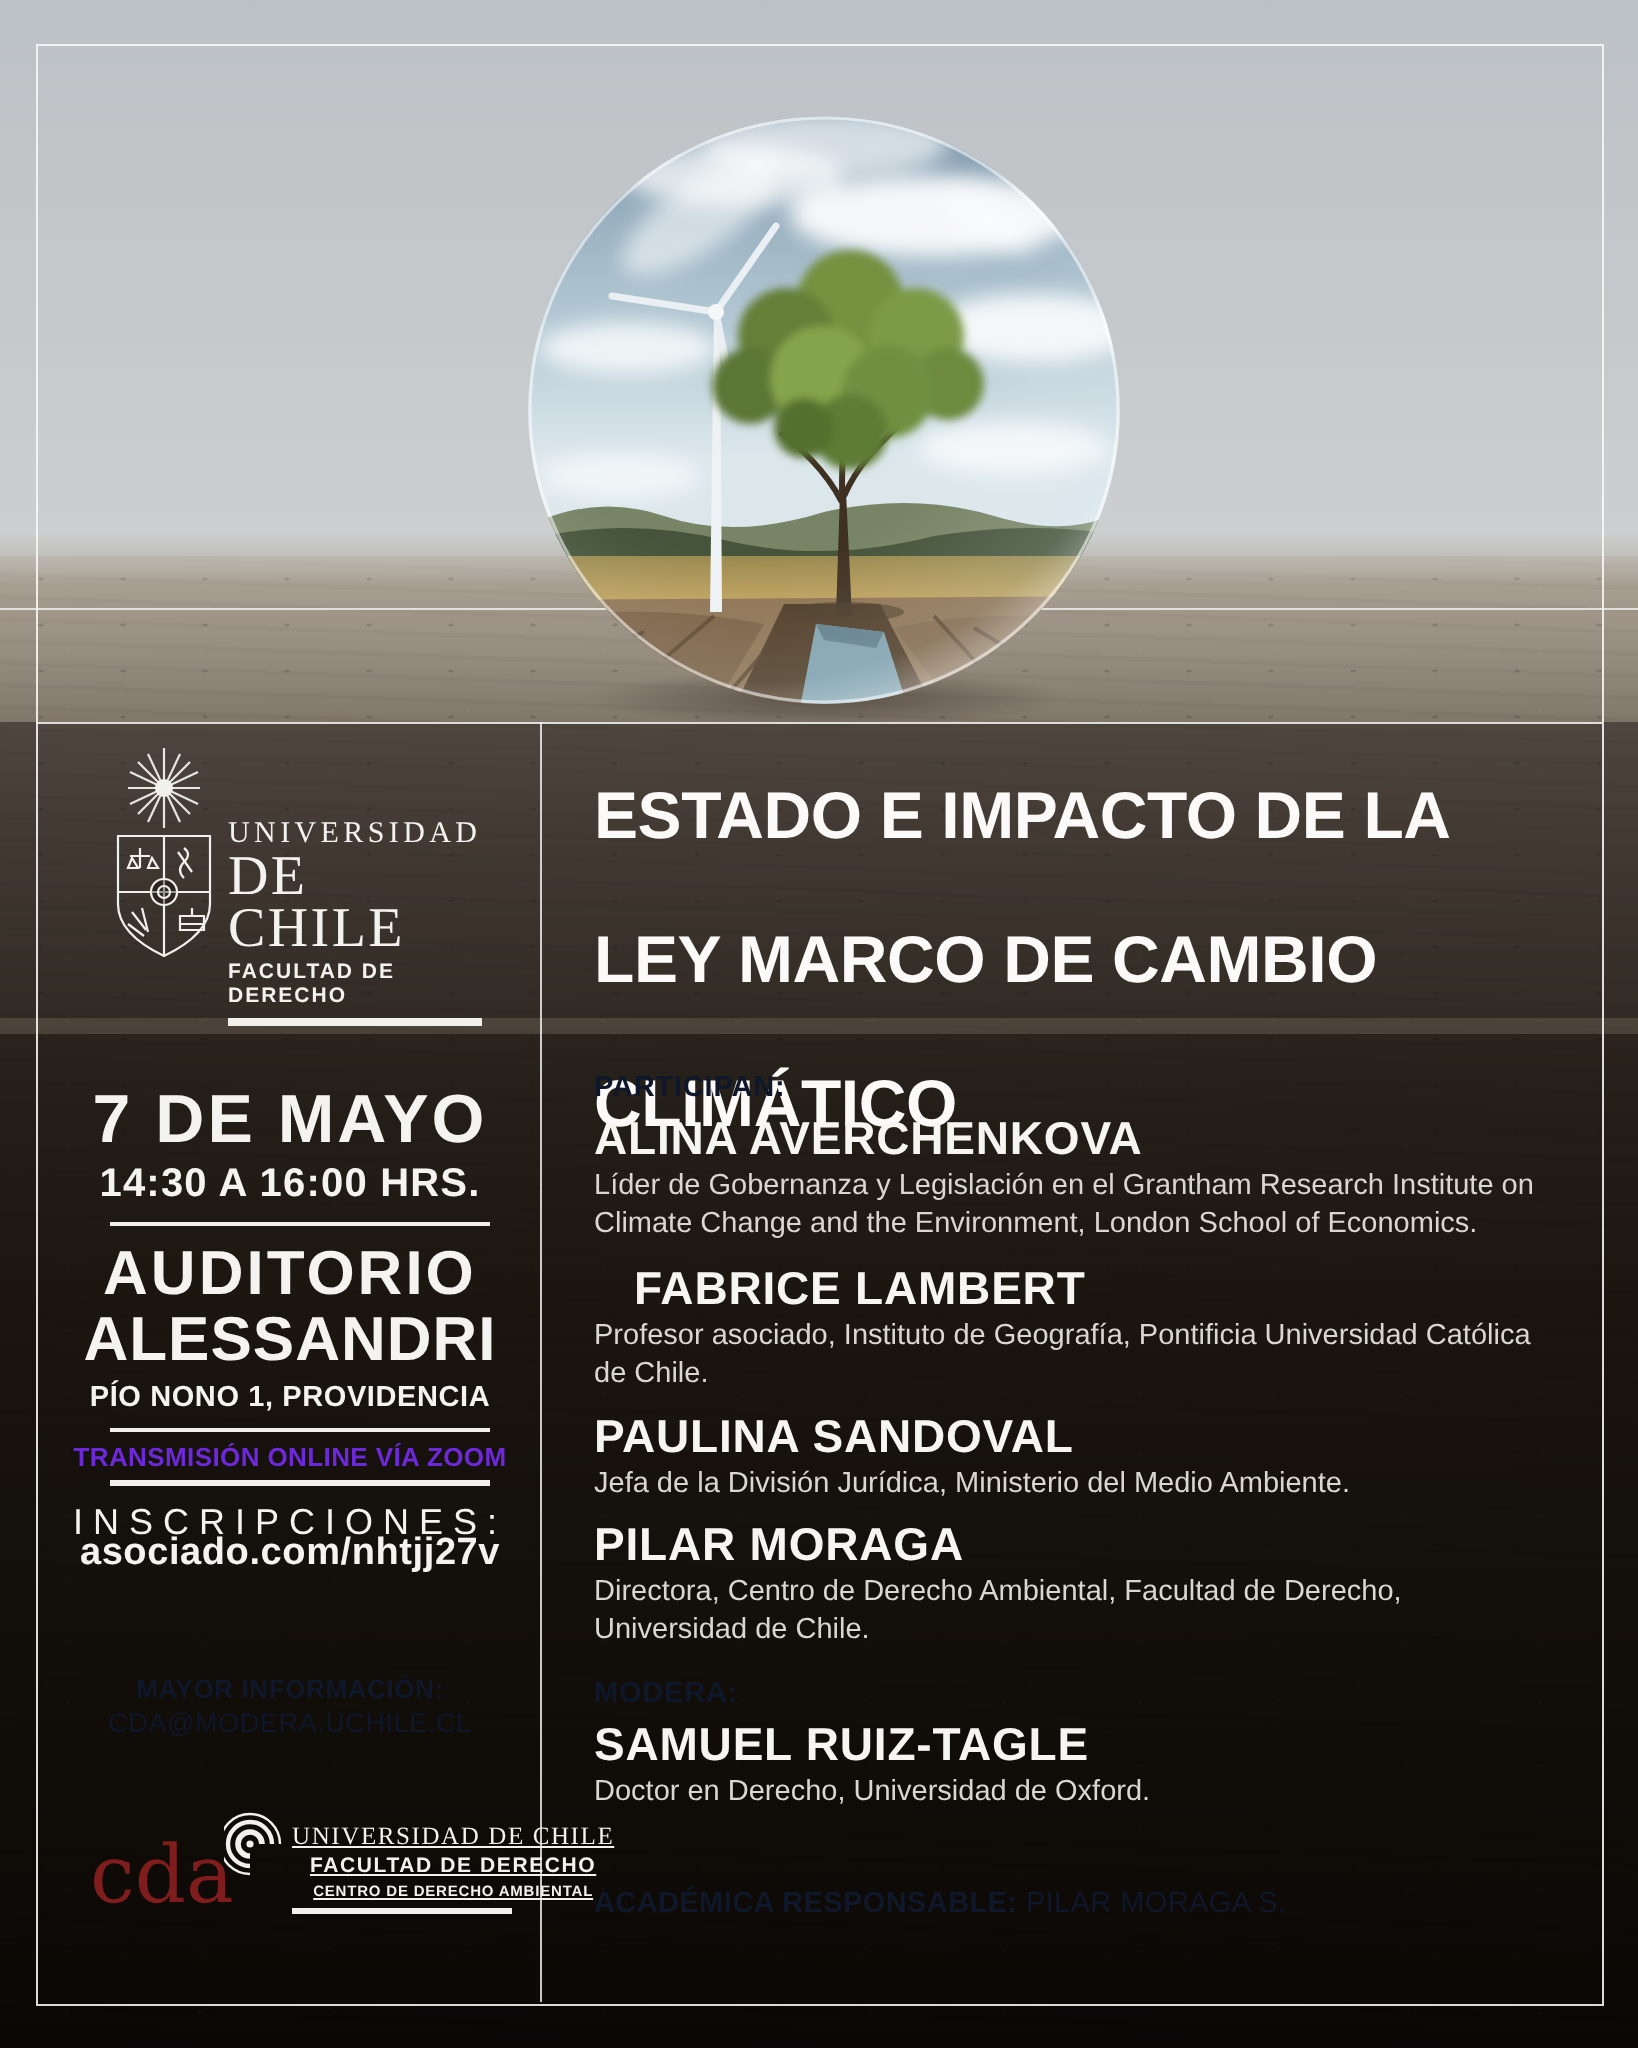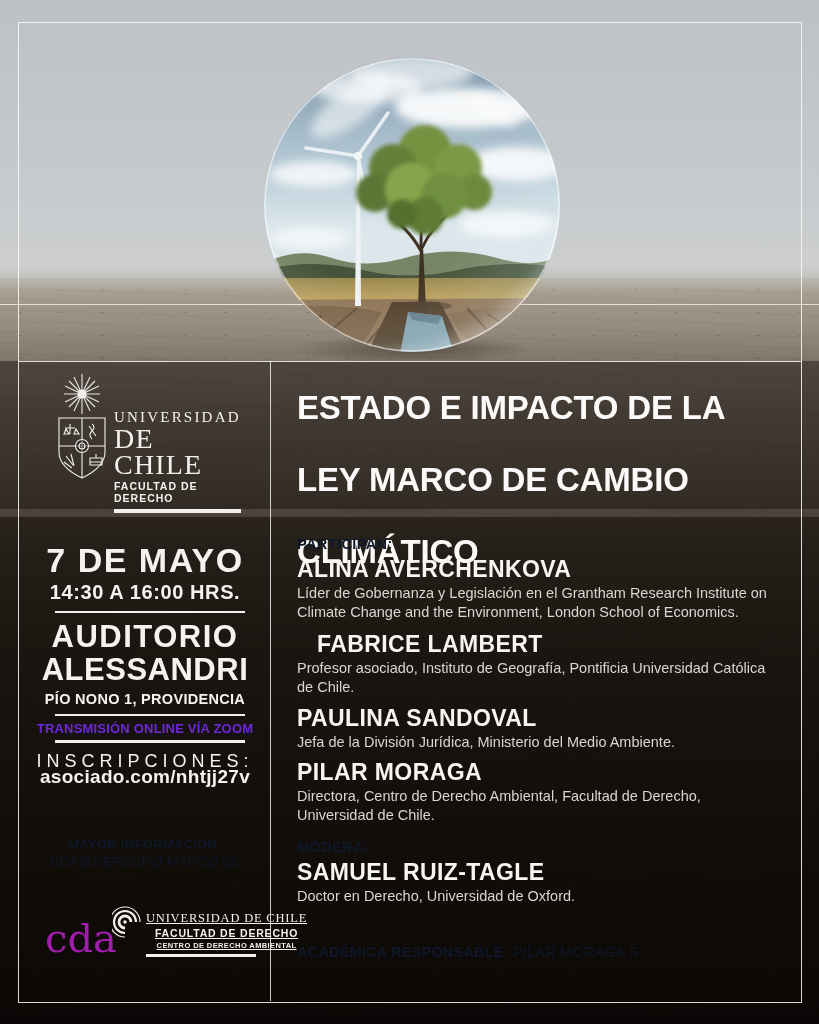--- a/index.html
+++ b/index.html
@@ -56,21 +56,21 @@
   .d-info{top:837px;font-size:13px;font-weight:700;letter-spacing:.3px;}
   .d-mail{top:854px;font-size:13.5px;letter-spacing:.3px;}
   
   .uch-text{position:absolute;left:114px;top:409px;width:136px;color:#f4f2ef;text-align:left;}
   .uch-l1{font-family:"Liberation Serif",serif;font-size:15px;letter-spacing:2.2px;}
   .uch-l2{font-family:"Liberation Serif",serif;font-size:28px;letter-spacing:1.2px;line-height:26px;}
   .uch-l3{font-size:10.5px;font-weight:700;letter-spacing:1px;margin-top:2px;}
   .uch-bar{width:127px;height:4px;background:#f2f0ec;margin-top:5px;}
   
   .cda-word{position:absolute;left:45px;top:916px;font-family:"DejaVu Serif","Liberation Serif",serif;
-    font-size:40px;color:#a21caf;line-height:44px;}
+    font-size:40px;color:#7f1d1d;line-height:44px;}
   .cda-text{position:absolute;left:146px;top:911px;color:#f4f2ef;text-align:center;text-decoration:underline;}
   .cda-l1{font-family:"Liberation Serif",serif;font-size:12.5px;letter-spacing:.8px;}
   .cda-l2{font-size:10.5px;font-weight:700;letter-spacing:.8px;margin-top:1px;}
   .cda-l3{font-size:7.5px;font-weight:700;letter-spacing:.4px;margin-top:2px;}
   .cda-bar{width:110px;height:2.5px;background:#f2f0ec;margin-top:4px;}
   
   .rcol{left:297px;width:488px;text-align:left;}
   .title{top:390px;font-size:33px;font-weight:700;line-height:36px;letter-spacing:-.2px;color:#fbfaf8;}
   .sec-label{font-size:14.5px;font-weight:700;letter-spacing:.4px;}
   .p-label{top:536px;}
@@ -226,21 +226,21 @@
   <div class="sep sep1"></div>
   <div class="t center-col d-ven1">AUDITORIO</div>
   <div class="t center-col d-ven2">ALESSANDRI</div>
   <div class="t center-col d-addr">PÍO NONO 1, PROVIDENCIA</div>
   <div class="sep sep2"></div>
   <div class="t center-col d-zoom">TRANSMISIÓN ONLINE VÍA ZOOM</div>
   <div class="sep sep3"></div>
   <div class="t center-col d-insc">INSCRIPCIONES:</div>
   <div class="t center-col d-url">asociado.com/nhtjj27v</div>
   <div class="t center-col d-info orange">MAYOR INFORMACIÓN:</div>
-  <div class="t center-col d-mail orange">CDA@DERECHO.MARCO.CL</div>
+  <div class="t center-col d-mail orange">CDA@MODERA.UCHILE.CL</div>
 
   <div class="cda-word">cda</div>
   <svg style="position:absolute;left:112px;top:905px;" width="30" height="34" viewBox="0 0 30 34">
     <g stroke="#f2f0ec" fill="none">
       <path d="M24,17 A11,11 0 1 0 13,28" stroke-width="2.2"></path>
       <path d="M28,17 A15,15 0 1 0 13,32" stroke-width="1.2"></path>
       <path d="M19,17 A6,6 0 1 0 13,23" stroke-width="2.8"></path>
       <circle cx="13" cy="17" r="1.8" fill="#f2f0ec" stroke="none"></circle>
     </g>
   </svg>

